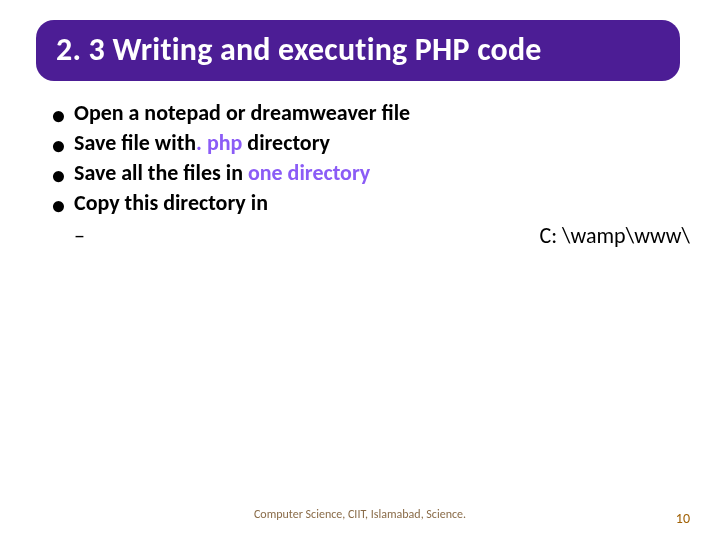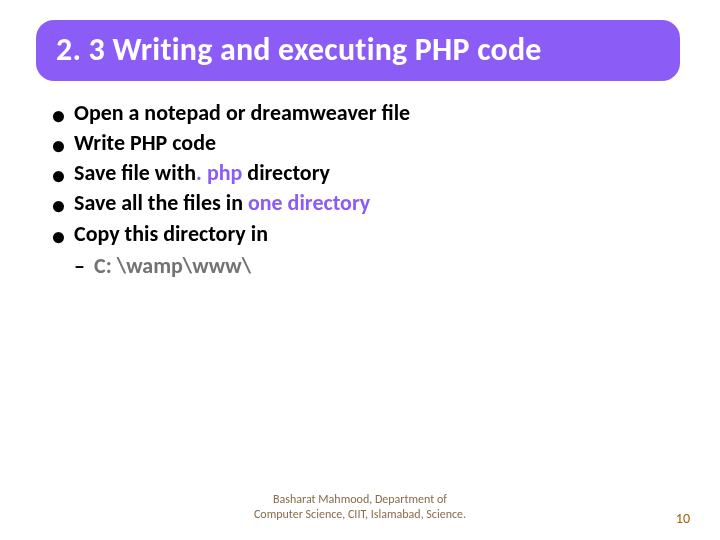--- a/index.html
+++ b/index.html
@@ -1,19 +1,19 @@
 <!DOCTYPE html>
 <html><head>
 <meta charset="utf-8">
 <style>
   * { margin: 0; padding: 0; box-sizing: border-box; }
   html, body { width: 720px; height: 540px; background: #fff; font-family: Calibri, "Segoe UI", Arial, sans-serif; overflow: hidden; }
   .slide { position: relative; width: 720px; height: 540px; padding: 20px 30px 40px 30px; }
   .heading-box {
-    background: #8b5cf6;
+    background: #4c1d95;
     color: #fff;
     border-radius: 18px;
     padding: 10px 20px 12px 20px;
     margin: 0 10px 18px 6px;
   }
   .heading-box h1 {
     font-size: 32px;
     font-weight: 700;
     letter-spacing: 0.2px;
   }
@@ -40,23 +40,24 @@
   }
   ul.sub {
     list-style: none;
     padding-left: 44px;
     margin-top: 4px;
   }
   ul.sub > li {
     position: relative;
     padding-left: 20px;
     font-size: 22px;
-    font-weight: 700;
-    color: #737373;
+    font-weight: 400;
+    color: #000000;
     line-height: 1.3;
+    text-align: right;
   }
   ul.sub > li::before {
     content: "–";
     position: absolute;
     left: 0;
     top: 0;
     font-size: 22px;
     color: #000;
   }
   .red { color: #8b5cf6; }
@@ -88,36 +89,35 @@
 <body>
 
 <div class="slide">
 
   <div class="heading-box">
     <h1>2. 3 Writing and executing  PHP code</h1>
   </div>
 
   <ul class="bullets">
     <li>Open a notepad or dreamweaver file</li>
-    <li>Write PHP code</li>
     <li>
       <span>Save file with</span><span class="red">. php</span><span> directory</span>
     </li>
     <li>
       <span>Save all the files in </span><span class="red">one directory</span>
     </li>
     <li>Copy this directory in</li>
   </ul>
 
   <ul class="sub">
     <li>C: \wamp\www\</li>
   </ul>
 
   <div class="footer">
     <div class="footer-text">
-      <span>Basharat Mahmood, Department of</span><br>
+      <br>
       <span>Computer Science, CIIT, Islamabad, Science.</span>
     </div>
   </div>
 
   <div class="pagenum">10</div>
 
 </div>
 
 </body></html>

